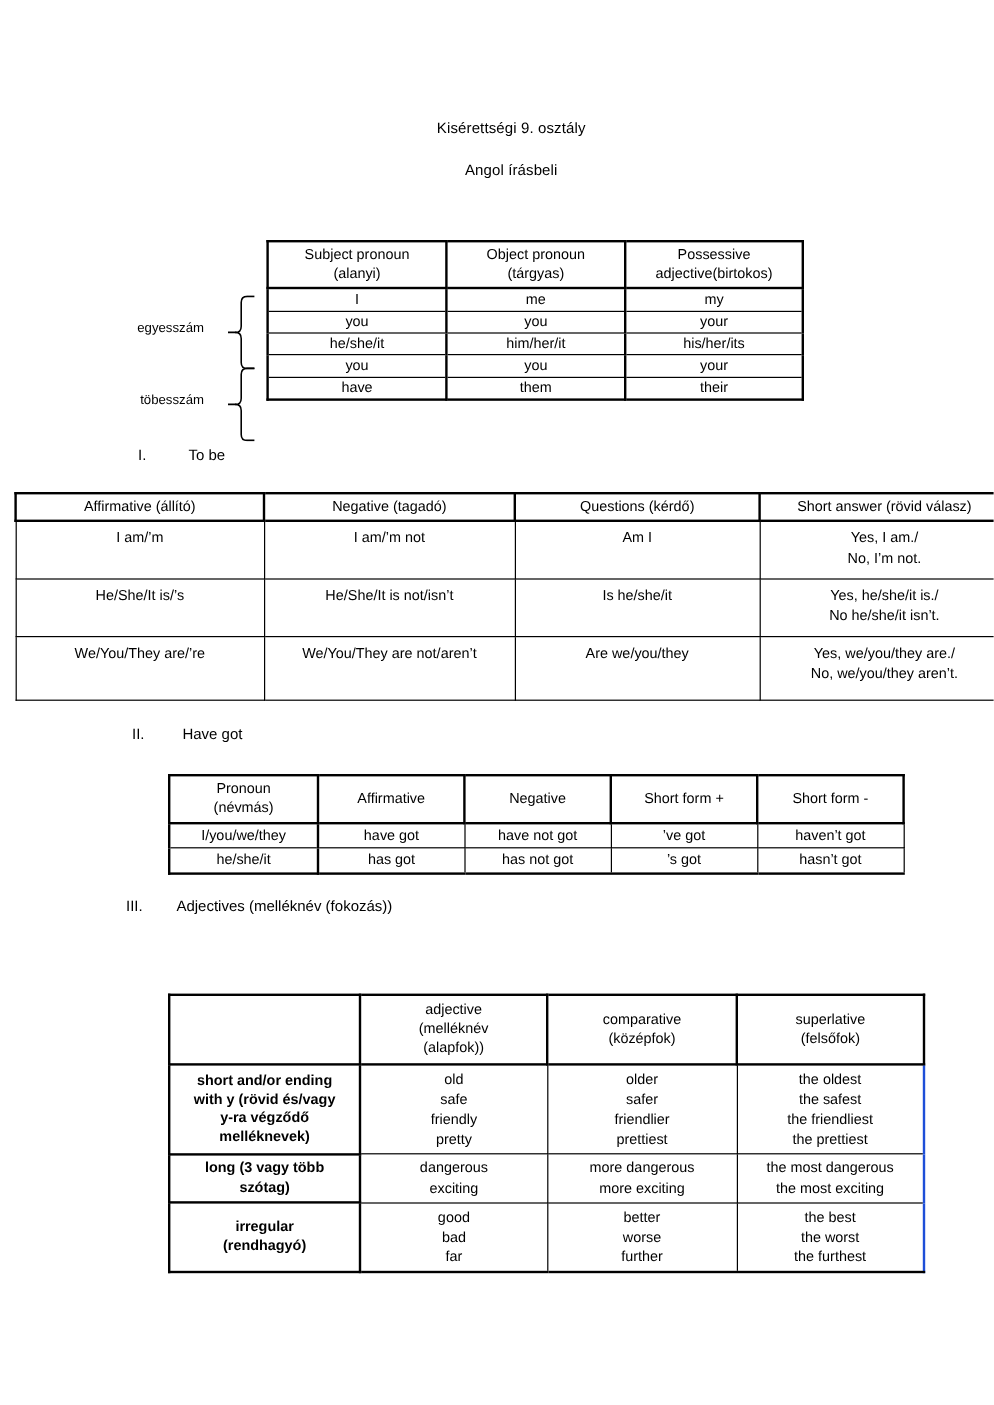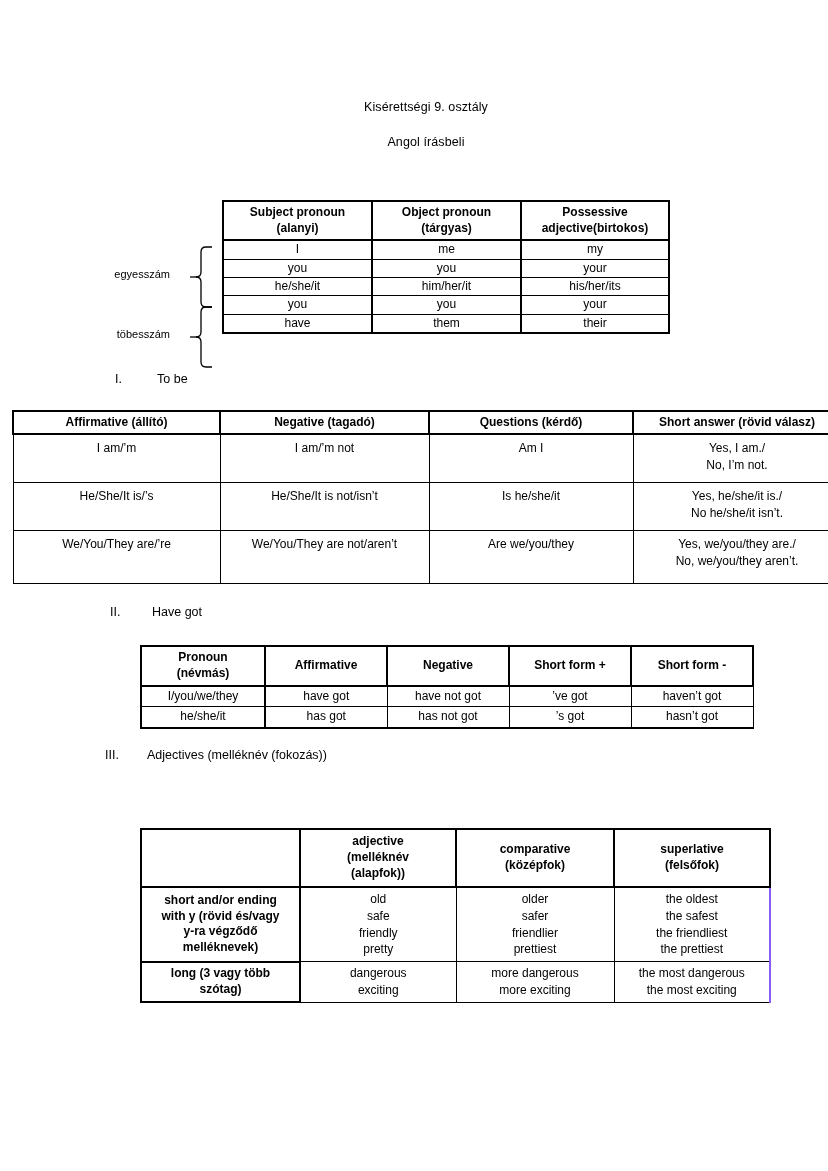--- a/index.html
+++ b/index.html
@@ -54,21 +54,21 @@
   }
   table.grid td, table.grid th {
     border: 1px solid #000;
     text-align: center;
     vertical-align: top;
     padding: 2px 3px;
     font-weight: normal;
     line-height: 1.28;
   }
   table.grid th {
-    font-weight: bold;
+    font-weight: normal;
     vertical-align: middle;
   }
 
   
   #pronoun-table {
     left: 222px;
     top: 200px;
     width: 428px;
   }
   #pronoun-table th {
@@ -183,21 +183,21 @@
     font-weight: bold;
     line-height: 1.32;
   }
   #adjective-table td.forms {
     border-left: 1px solid #000;
     border-right: 1px solid #000;
     border-top: 1px solid #000;
     border-bottom: 1px solid #000;
   }
   #adjective-table tr.last td.forms { border-bottom: 2px solid #000; }
-  #adjective-table td.forms.lastcol { border-right: 2px solid #8b5cf6; margin-top: 42px; }
+  #adjective-table td.forms.lastcol { border-right: 2px solid #1d4ed8; margin-top: 42px; }
 
   .multiline { white-space: pre-line; }
 </style>
 </head>
 <body>
 
 <div class="page">
 
   <div class="doc-title" id="title-line1">Kisérettségi 9. osztály</div>
   <div class="doc-title" id="title-line2">Angol írásbeli</div>
@@ -368,16 +368,29 @@
       <tr>
         <td class="cat multiline">long (3 vagy több
 szótag)</td>
         <td class="forms multiline">dangerous
 exciting</td>
         <td class="forms multiline">more dangerous
 more exciting</td>
         <td class="forms lastcol multiline">the most dangerous
 the most exciting</td>
       </tr>
+      <tr class="last">
+        <td class="cat multiline">irregular
+(rendhagyó)</td>
+        <td class="forms multiline">good
+bad
+far</td>
+        <td class="forms multiline">better
+worse
+further</td>
+        <td class="forms lastcol multiline">the best
+the worst
+the furthest</td>
+      </tr>
     </tbody>
   </table>
 
 </div>
 
 </body></html>

